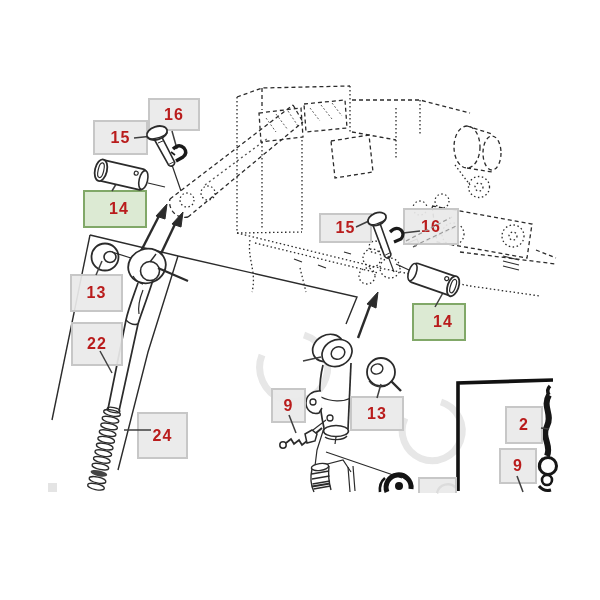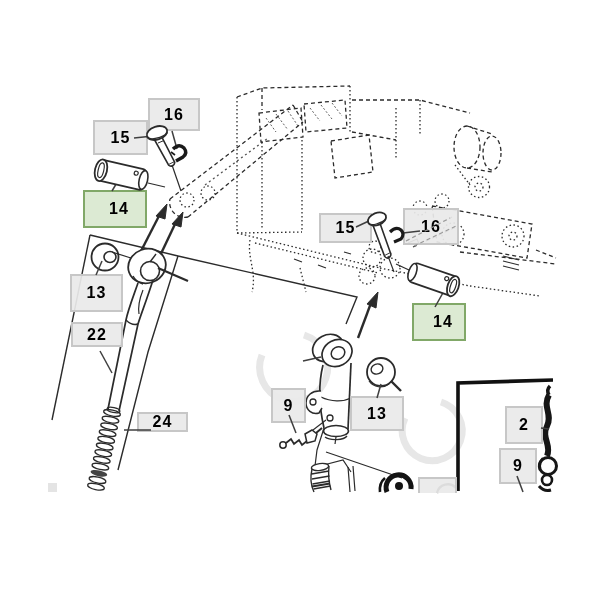--- a/index.html
+++ b/index.html
@@ -6,21 +6,21 @@
   #canvas{
     position:relative;width:600px;height:600px;background:#ffffff;
     font-family:"Liberation Sans",sans-serif;overflow:hidden;user-select:none;
   }
   #canvas svg{position:absolute;left:0;top:0;pointer-events:none;}
   #art-base{z-index:0;}
   #art-overlay{z-index:2;}
   .callout{
     position:absolute;z-index:1;box-sizing:border-box;
     display:flex;align-items:center;justify-content:center;
-    font-weight:bold;font-size:16px;color:#000000;letter-spacing:1px;
+    font-weight:bold;font-size:16px;color:#b91c1c;letter-spacing:1px;
   }
   .callout.gray{background:rgba(233,233,233,0.93);border:2px solid #c7c7c7;}
   .callout.green{background:#dcead3;border:2px solid #81a868;padding-left:8px;}
   .callout.partial{background:rgba(233,233,233,0.93);border:2px solid #c7c7c7;border-bottom:none;}
 </style>
 </head>
 <body>
 
 <div id="canvas">
 
@@ -197,22 +197,22 @@
       <circle cx="547" cy="480" r="5" stroke-width="2.6"></circle>
       <path d="M539,486 q5,6 12,4" stroke-width="3"></path>
       <path d="M543,458 q-6,6 -3,12" stroke-width="2.4"></path>
     </g>
   </svg>
 
   <div class="callout gray" style="left:148px;top:98px;width:52px;height:33px;">16</div>
   <div class="callout gray" style="left:93px;top:120px;width:55px;height:35px;">15</div>
   <div class="callout green" style="left:83px;top:190px;width:64px;height:38px;">14</div>
   <div class="callout gray" style="left:70px;top:274px;width:53px;height:38px;">13</div>
-  <div class="callout gray" style="left:71px;top:322px;width:52px;height:25px;">22</div>
-  <div class="callout gray" style="left:137px;top:412px;width:51px;height:20px;">24</div>
+  <div class="callout gray" style="left:71px;top:322px;width:52px;height:44px;">22</div>
+  <div class="callout gray" style="left:137px;top:412px;width:51px;height:47px;">24</div>
   <div class="callout gray" style="left:319px;top:213px;width:53px;height:30px;">15</div>
   <div class="callout gray" style="left:403px;top:208px;width:56px;height:37px;">16</div>
   <div class="callout green" style="left:412px;top:303px;width:54px;height:38px;">14</div>
   <div class="callout gray" style="left:271px;top:388px;width:35px;height:35px;">9</div>
   <div class="callout gray" style="left:350px;top:396px;width:54px;height:35px;">13</div>
   <div class="callout gray" style="left:505px;top:406px;width:38px;height:38px;">2</div>
   <div class="callout gray" style="left:499px;top:448px;width:38px;height:36px;">9</div>
   <div class="callout partial" style="left:418px;top:477px;width:39px;height:16px;"></div>
 
   <svg id="art-overlay" width="600" height="600" viewBox="0 0 600 600">

